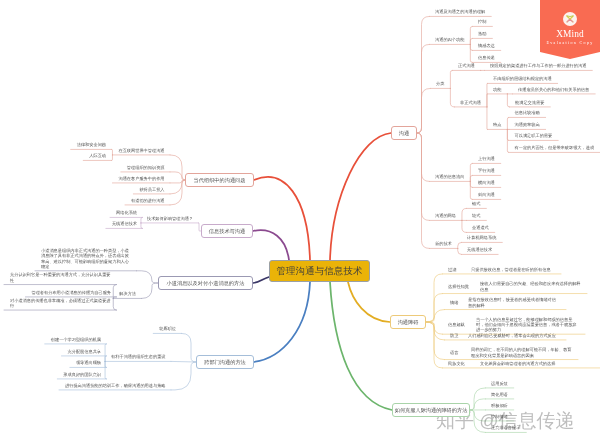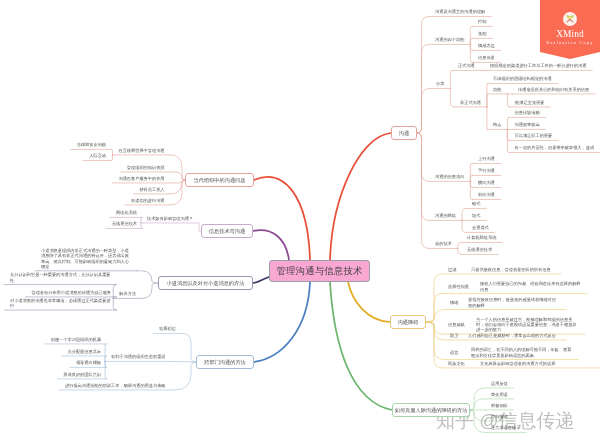--- a/index.html
+++ b/index.html
@@ -8,21 +8,21 @@
        font-family:"Liberation Sans","DejaVu Sans",sans-serif;}
   #stage{position:relative;width:600px;height:441px;background:#fff;}
   #links{position:absolute;left:0;top:0;width:600px;height:441px;overflow:visible;}
   .nd{position:absolute;white-space:pre;color:#4d4d4d;line-height:1.25;
       transform-origin:0 0;}
   .leaf{font-size:4.2px;}
   .boxed{border:1px solid #c9a; border-radius:3px;background:#fff;
          box-sizing:border-box;display:flex;align-items:center;justify-content:center;
          font-size:5.2px;}
   #root-node{font-size:9.4px;color:#3c3c3c;border:1px solid #9aa0a6;border-radius:3px;
-         background:#f9a8d4;letter-spacing:.2px;}
+         background:#eab308;letter-spacing:.2px;}
   
   #badge{position:absolute;top:0px;left:540px;width:60px;height:59px;font-family:Liberation Serif, serif;}
   #badge .bg{position:absolute;inset:0;background:#f96b52;
          clip-path:polygon(0 0,100% 0,100% 88%,50% 100%,0 88%);}
   #badge .disc{position:absolute;left:23px;top:12px;width:14px;height:14px;
          border-radius:50%;background:#fdf1ee;}
   #badge .bt{position:absolute;left:-5px;width:70px;top:29px;text-align:center;color:#fff;
          font-size:9.4px;letter-spacing:.1px;}
   #badge .bs{position:absolute;left:-5px;width:70px;top:39.5px;text-align:center;color:#fff;
          font-size:4.0px;letter-spacing:1.35px;}

